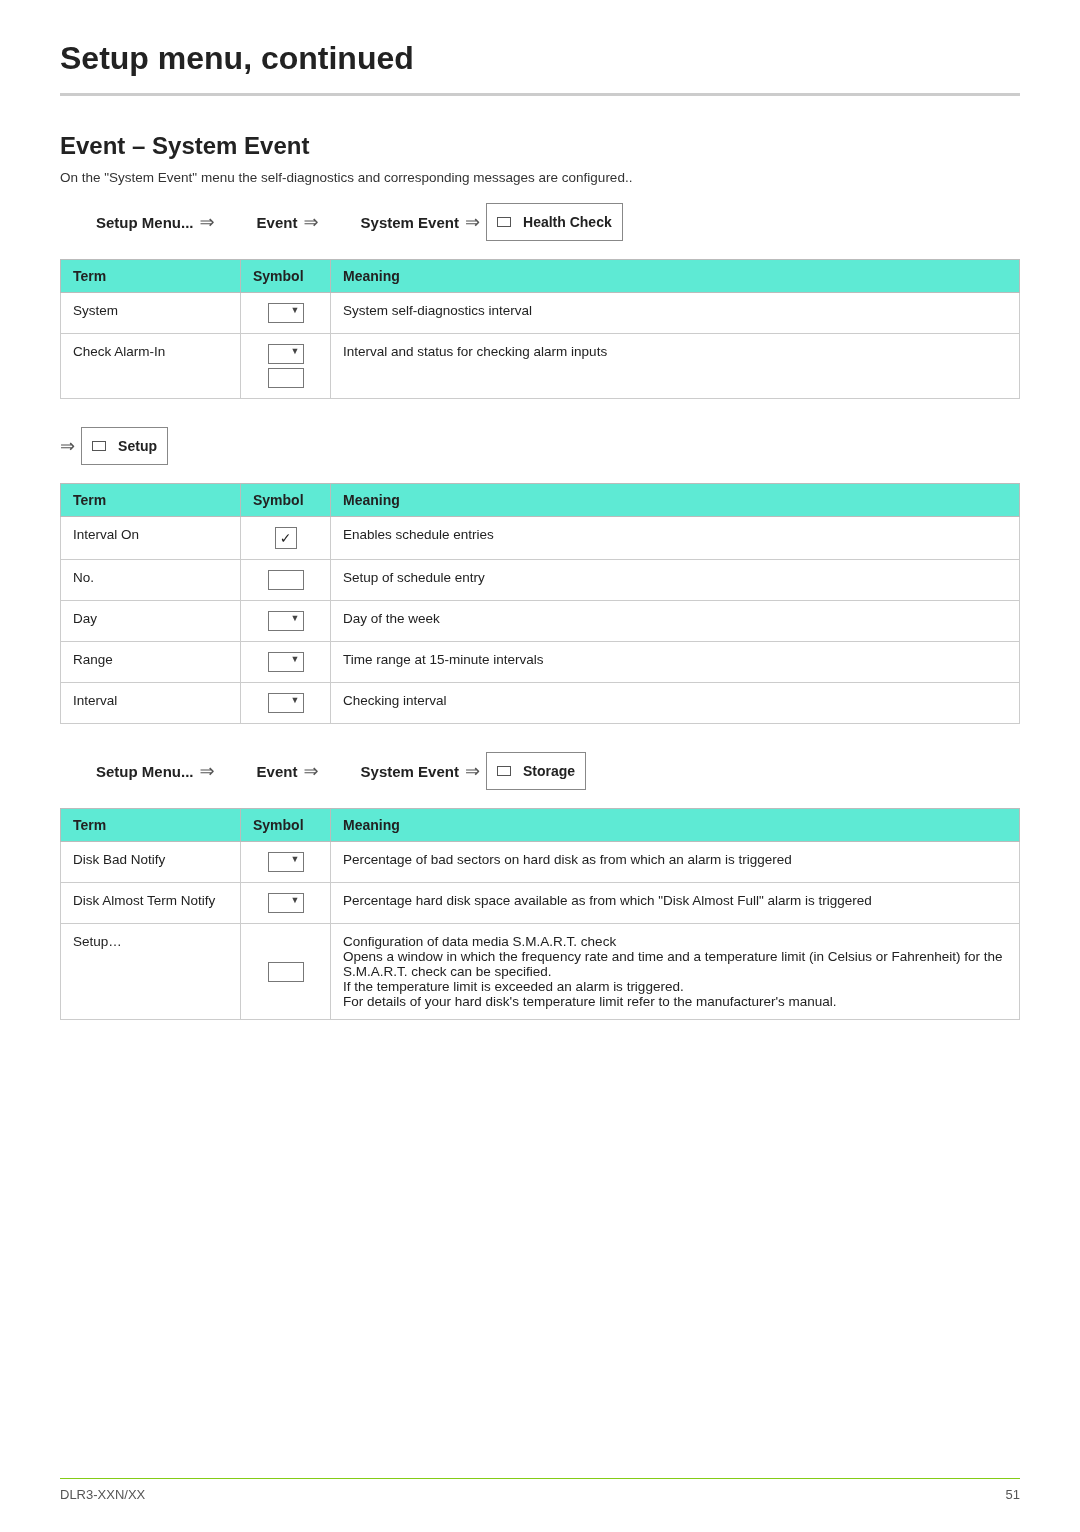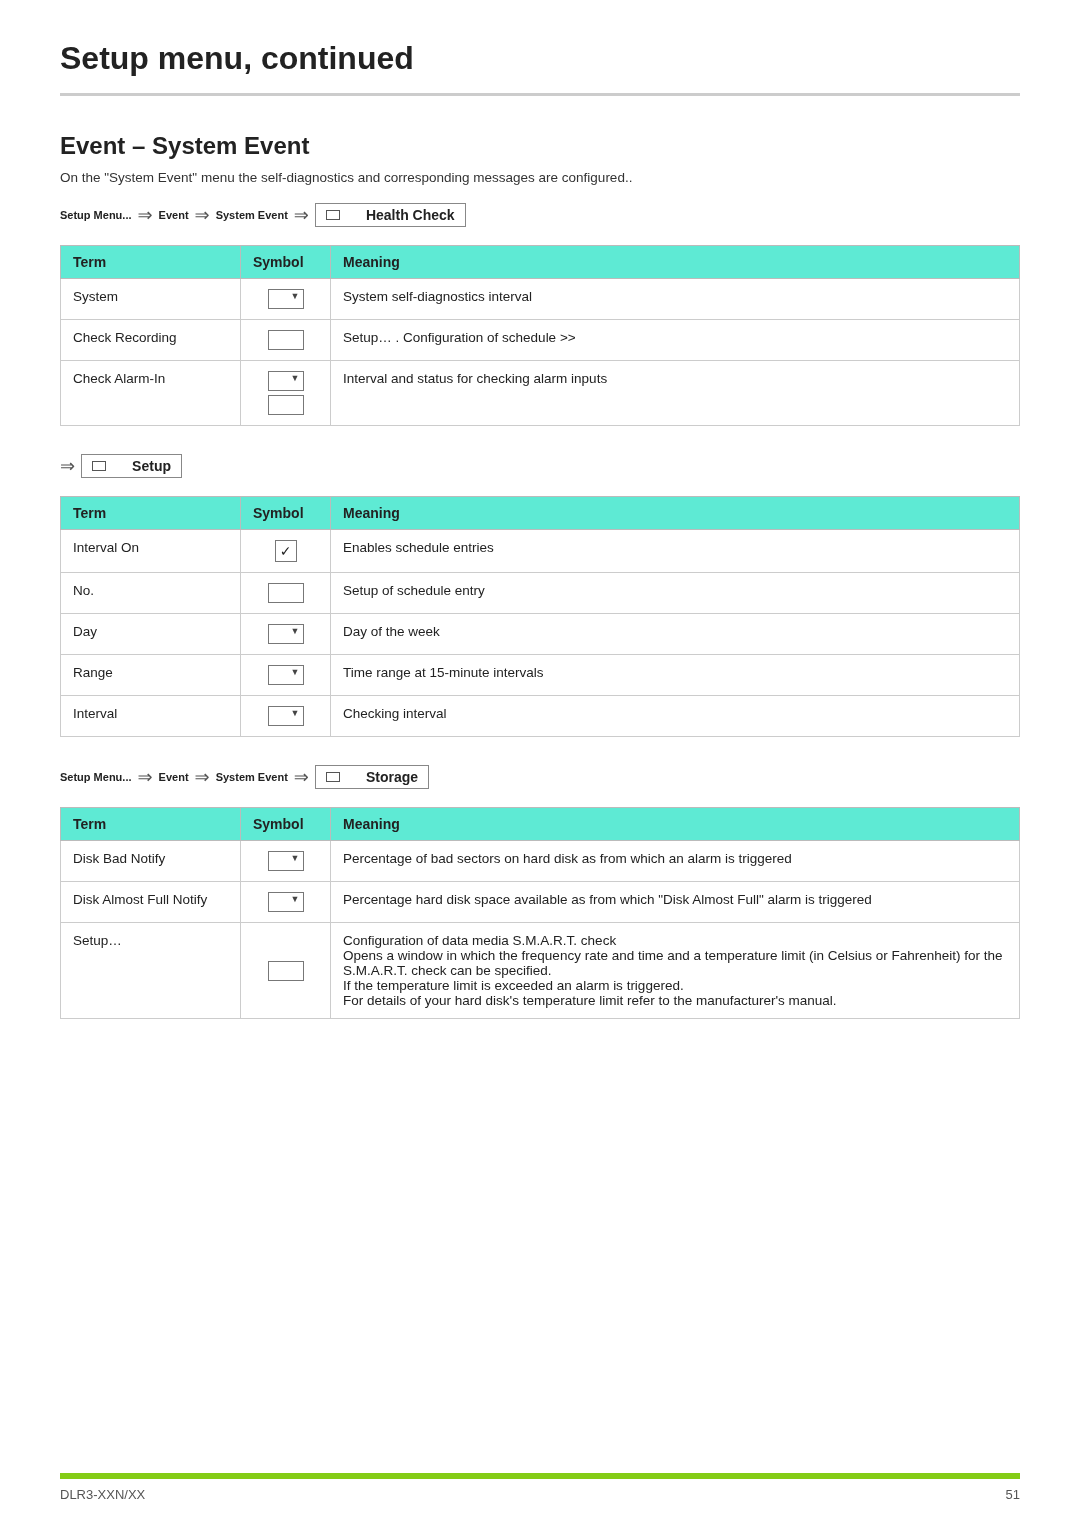--- a/index.html
+++ b/index.html
@@ -35,36 +35,37 @@
     
     .breadcrumb {
       display: flex;
       align-items: center;
       gap: 6px;
       margin-bottom: 18px;
       font-size: 14px;
     }
     .breadcrumb-item {
       font-weight: bold;
-      font-size: 11px;
+      font-size: 15px;
+      margin-left: 36px;
     }
     .breadcrumb-arrow {
       display: inline-flex;
       align-items: center;
       font-size: 18px;
       color: #555;
     }
     .breadcrumb-box {
       border: 1.5px solid #888;
-      padding: 3px 10px;
+      padding: 10px 10px;
       font-weight: bold;
       font-size: 14px;
       display: inline-flex;
       align-items: center;
-      gap: 23px;
+      gap: 9px;
     }
     .breadcrumb-box .small-rect {
       display: inline-block;
       width: 14px;
       height: 10px;
       border: 1.5px solid #555;
       margin-right: 3px;
     }
     
     .data-table {
@@ -156,21 +157,21 @@
     
     .page-footer {
       position: absolute;
       bottom: 30px;
       left: 60px;
       right: 60px;
       display: flex;
       justify-content: space-between;
       font-size: 13px;
       color: #555;
-      border-top: 6px solid #84cc16;
+      border-top: 1px solid #84cc16;
       padding-top: 8px;
     }
   </style>
 </head>
 <body>
 
 <div class="page">
 
   <div class="page-title">Setup menu, continued</div>
 
@@ -201,27 +202,20 @@
     </thead>
     <tbody>
       <tr>
         <td>System</td>
         <td class="symbol-col">
           <span class="sym-dropdown"></span>
         </td>
         <td>System self-diagnostics interval</td>
       </tr>
       <tr>
-        <td>Check Recording</td>
-        <td class="symbol-col">
-          <span class="sym-box"></span>
-        </td>
-        <td>Setup… . Configuration of schedule &gt;&gt;</td>
-      </tr>
-      <tr>
         <td>Check Alarm-In</td>
         <td class="symbol-col">
           <div class="sym-stacked">
             <span class="sym-dropdown"></span>
             <span class="sym-box"></span>
           </div>
         </td>
         <td>Interval and status for checking alarm inputs</td>
       </tr>
     </tbody>
@@ -305,21 +299,21 @@
     </thead>
     <tbody>
       <tr>
         <td>Disk Bad Notify</td>
         <td class="symbol-col">
           <span class="sym-dropdown"></span>
         </td>
         <td>Percentage of bad sectors on hard disk as from which an alarm is triggered</td>
       </tr>
       <tr>
-        <td>Disk Almost Full Notify</td>
+        <td>Disk Almost Term Notify</td>
         <td class="symbol-col">
           <span class="sym-dropdown"></span>
         </td>
         <td>Percentage hard disk space available as from which "Disk Almost Full" alarm is triggered</td>
       </tr>
       <tr>
         <td>Setup…</td>
         <td class="symbol-col">
           <span class="sym-box"></span>
         </td>

